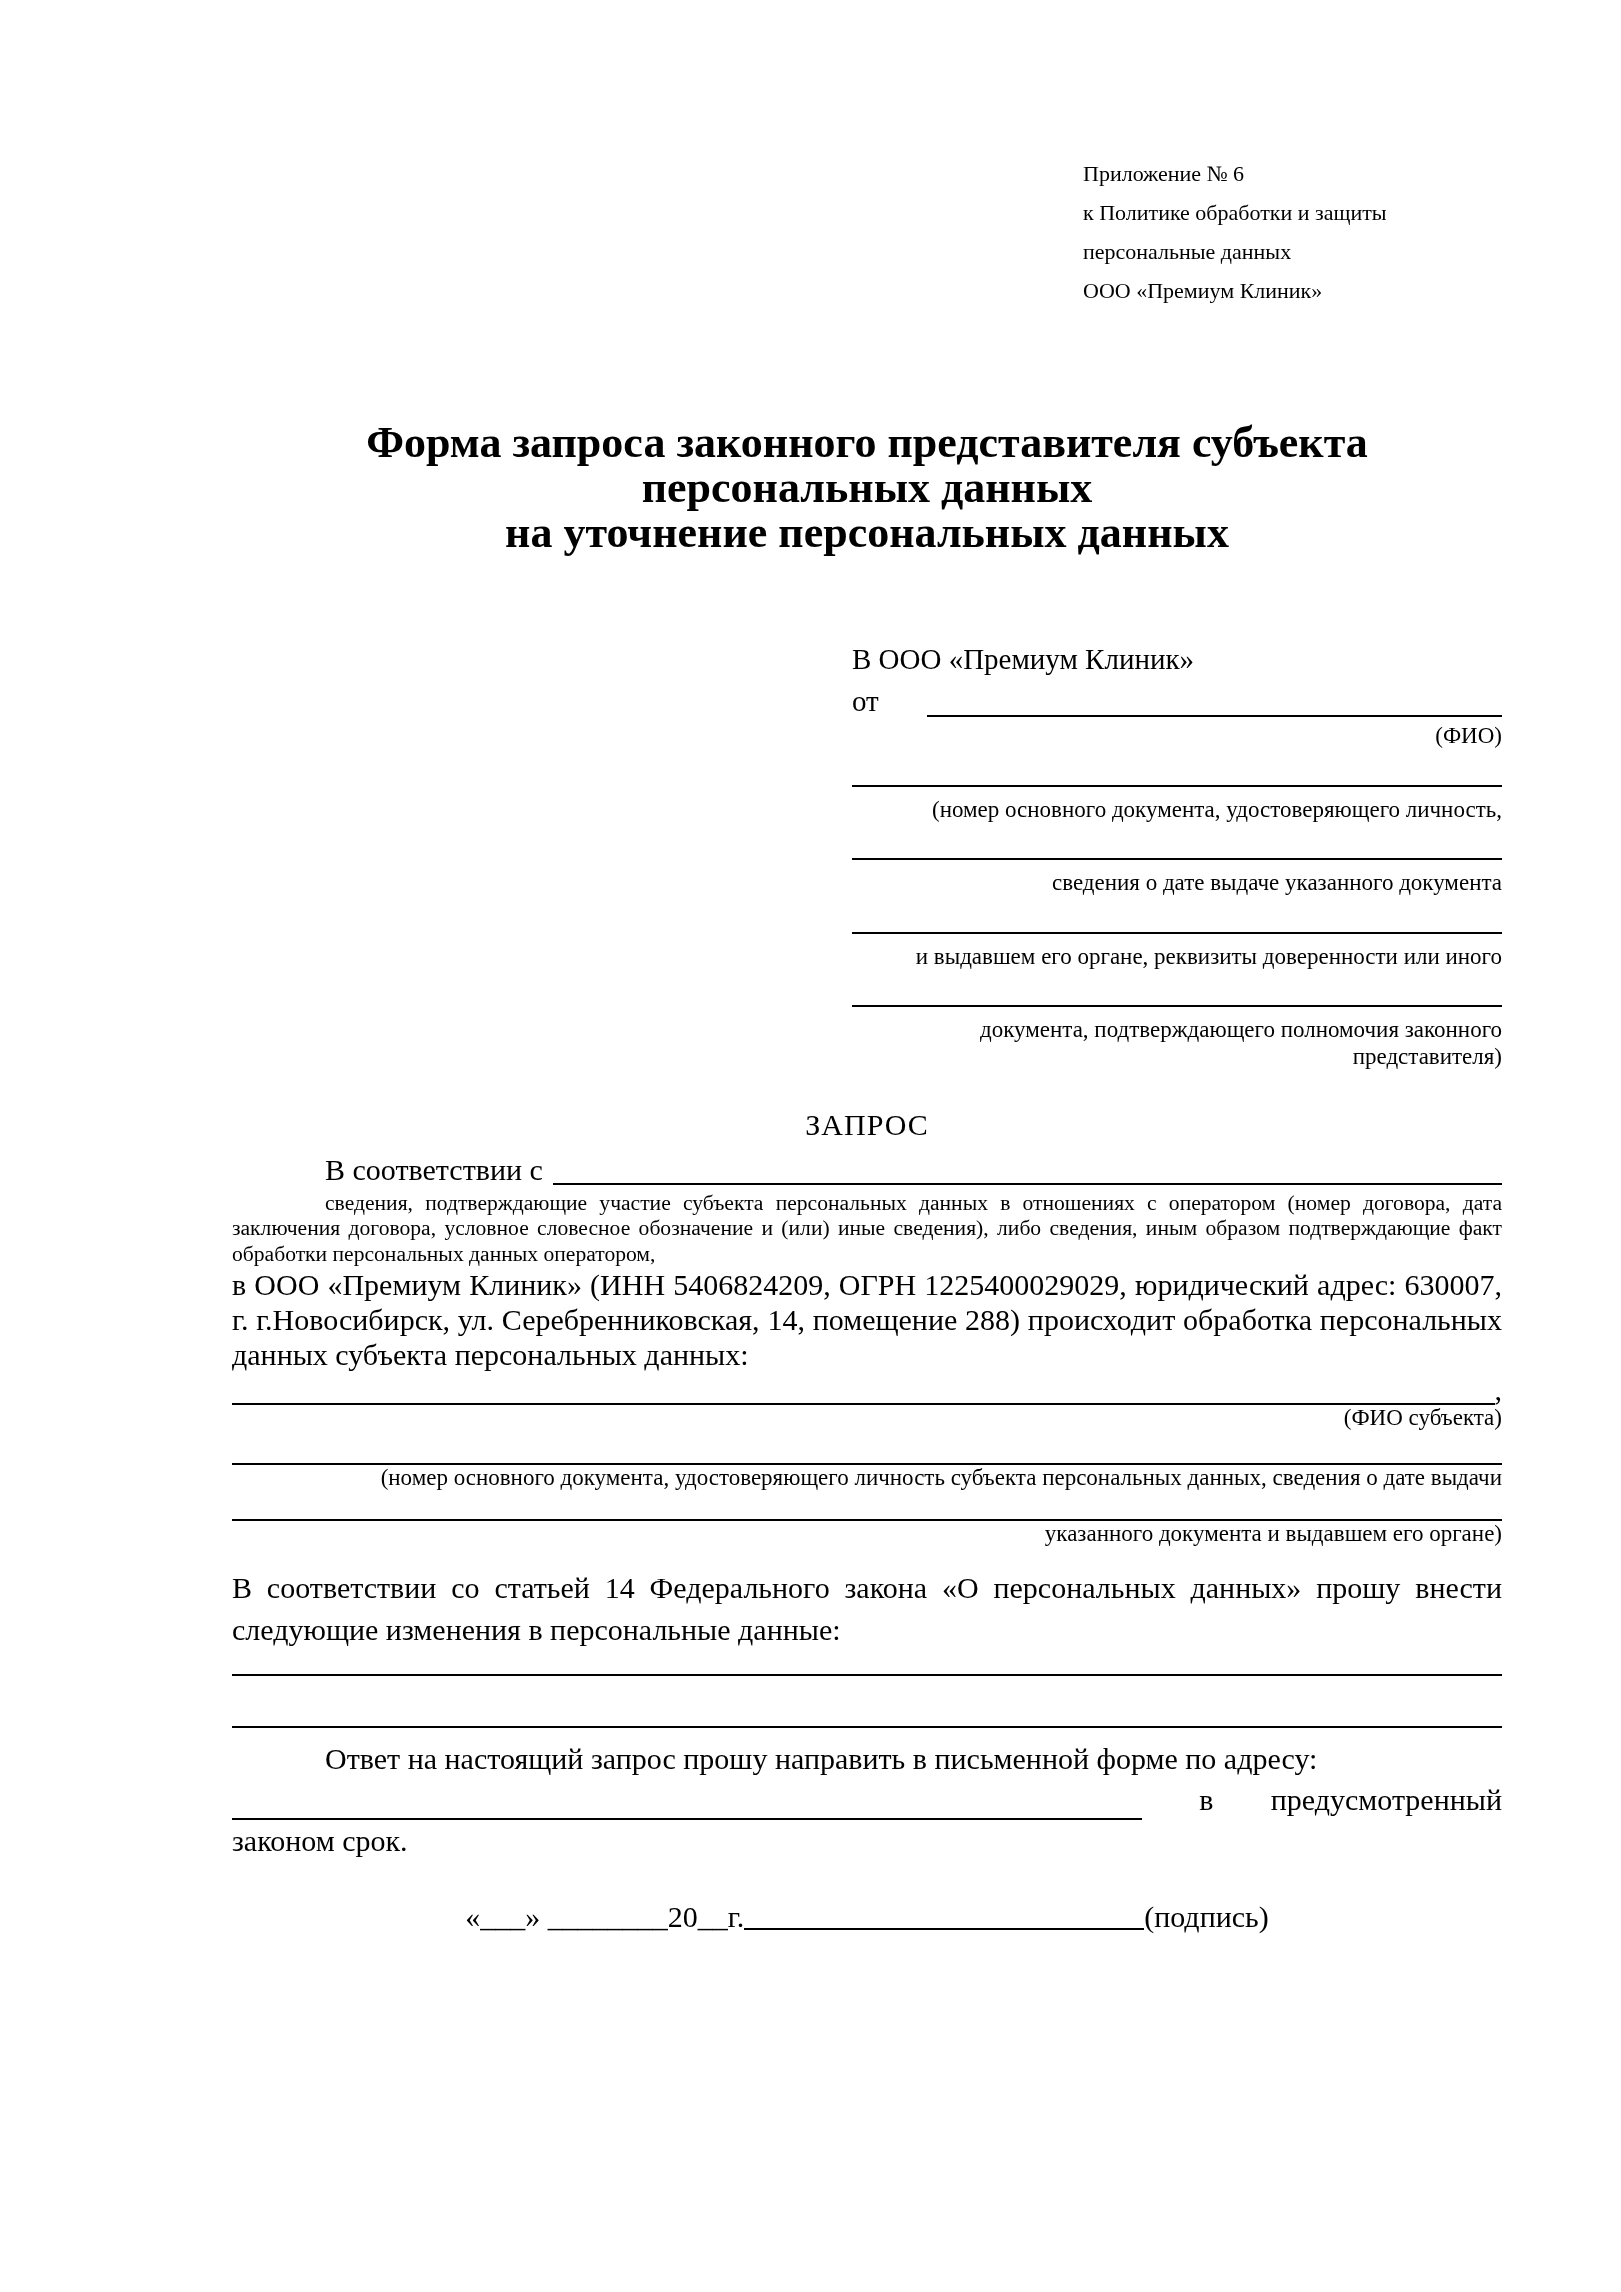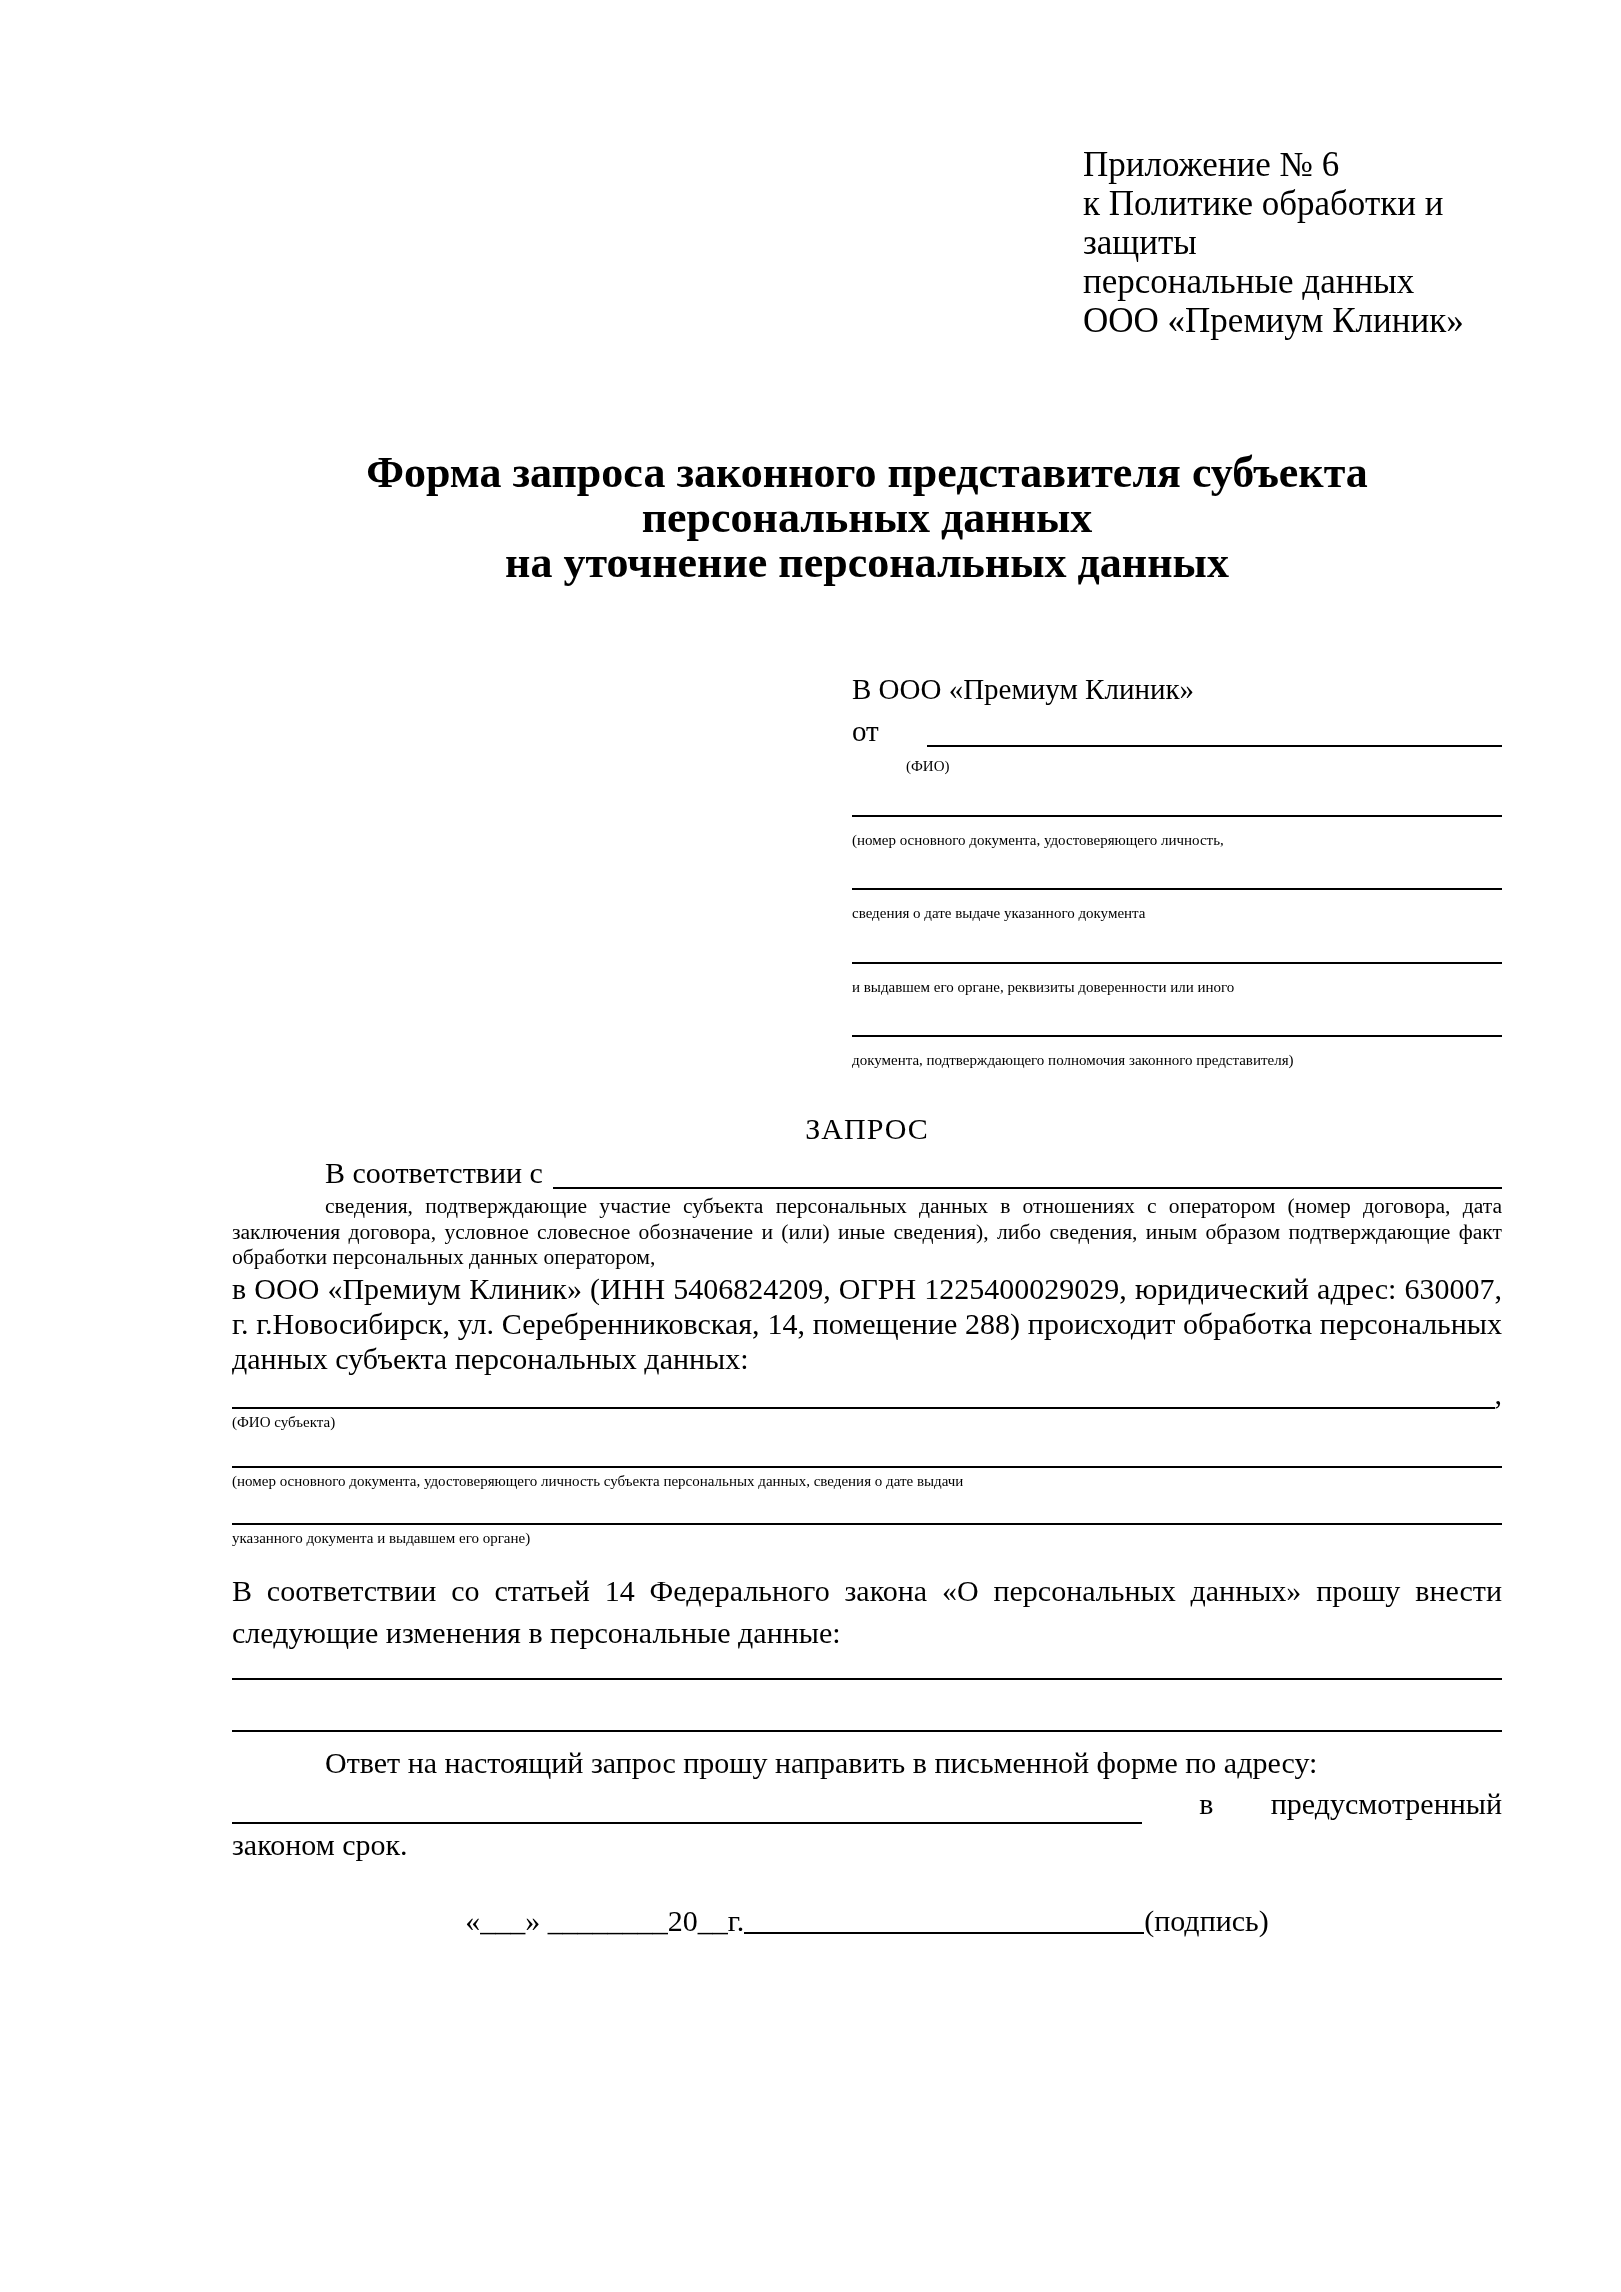--- a/index.html
+++ b/index.html
@@ -7,30 +7,30 @@
   body { font-family:"Liberation Serif","DejaVu Serif",serif; color:#000; }
   .page {
     position:relative;
     width:1621px; height:2293px;
     background:#ffffff;
     padding:145px 119px 0 232px;
     overflow:hidden;
     font-size:30px;
   }
   
-  .appendix { margin-left:851px; font-size:35px; line-height:39px; }
+  .appendix { margin-left:851px; font-size:22px; line-height:39px;margin-top:9px; }
   
   .title { margin-top:110px; text-align:center; font-weight:bold; font-size:44px; line-height:45px; }
   
   .recipient { margin-top:84px; margin-left:620px; width:650px; font-size:29px; }
   .recipient .to-line { line-height:41px; }
   .from-row { display:flex; line-height:43px;gap:36px; }
   .from-row .from-label { white-space:pre; }
   .from-row .fill { flex:1; border-bottom:2.9px solid #000; margin-left:11.8px; margin-bottom:5.9px; }
-  .caption { font-size:15px; line-height:26.5px; text-align:left; }
+  .caption { font-size:23px; line-height:26.5px; text-align:right; }
   .caption.fio { padding-left:54px; }
   .blank-group .blank-line { height:37px; border-bottom:2.9px solid #000; }
   .blank-group .caption { margin-top:10px; }
   
   .zapros { margin-top:35px; text-align:center; line-height:39px; letter-spacing:1px; }
   .accordance-row { margin-top:3.9px; display:flex; line-height:43px; }
   .accordance-row .label { padding-left:93px; white-space:pre; }
   .accordance-row .fill { flex:1; border-bottom:2.9px solid #000; margin-left:9.8px; margin-bottom:5.9px; }
   .small-note { font-size:21.6px; line-height:25.5px; text-align:justify; text-indent:93px; }
   .body-par { line-height:35px; text-align:justify; }

